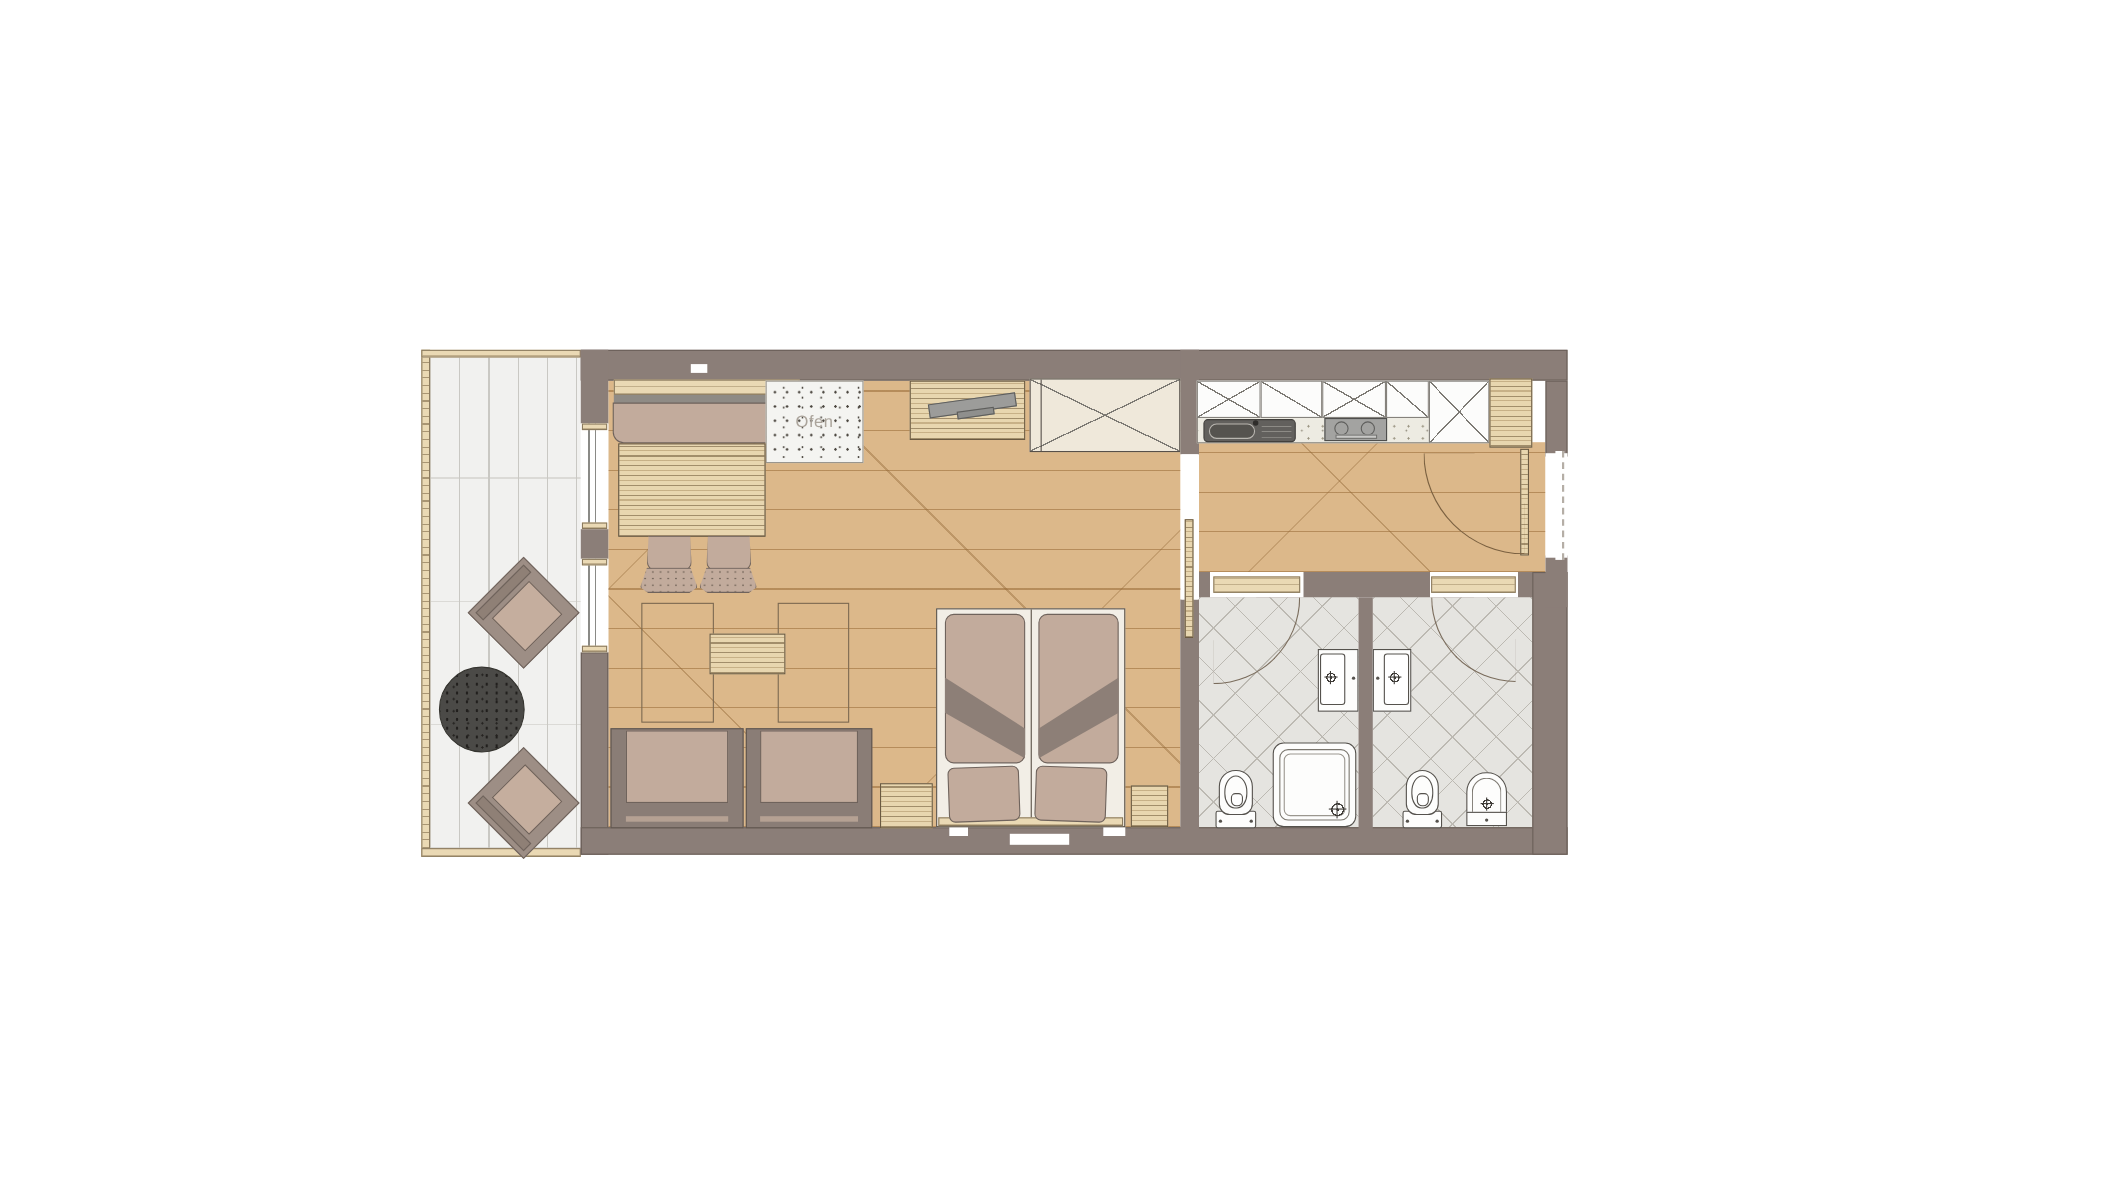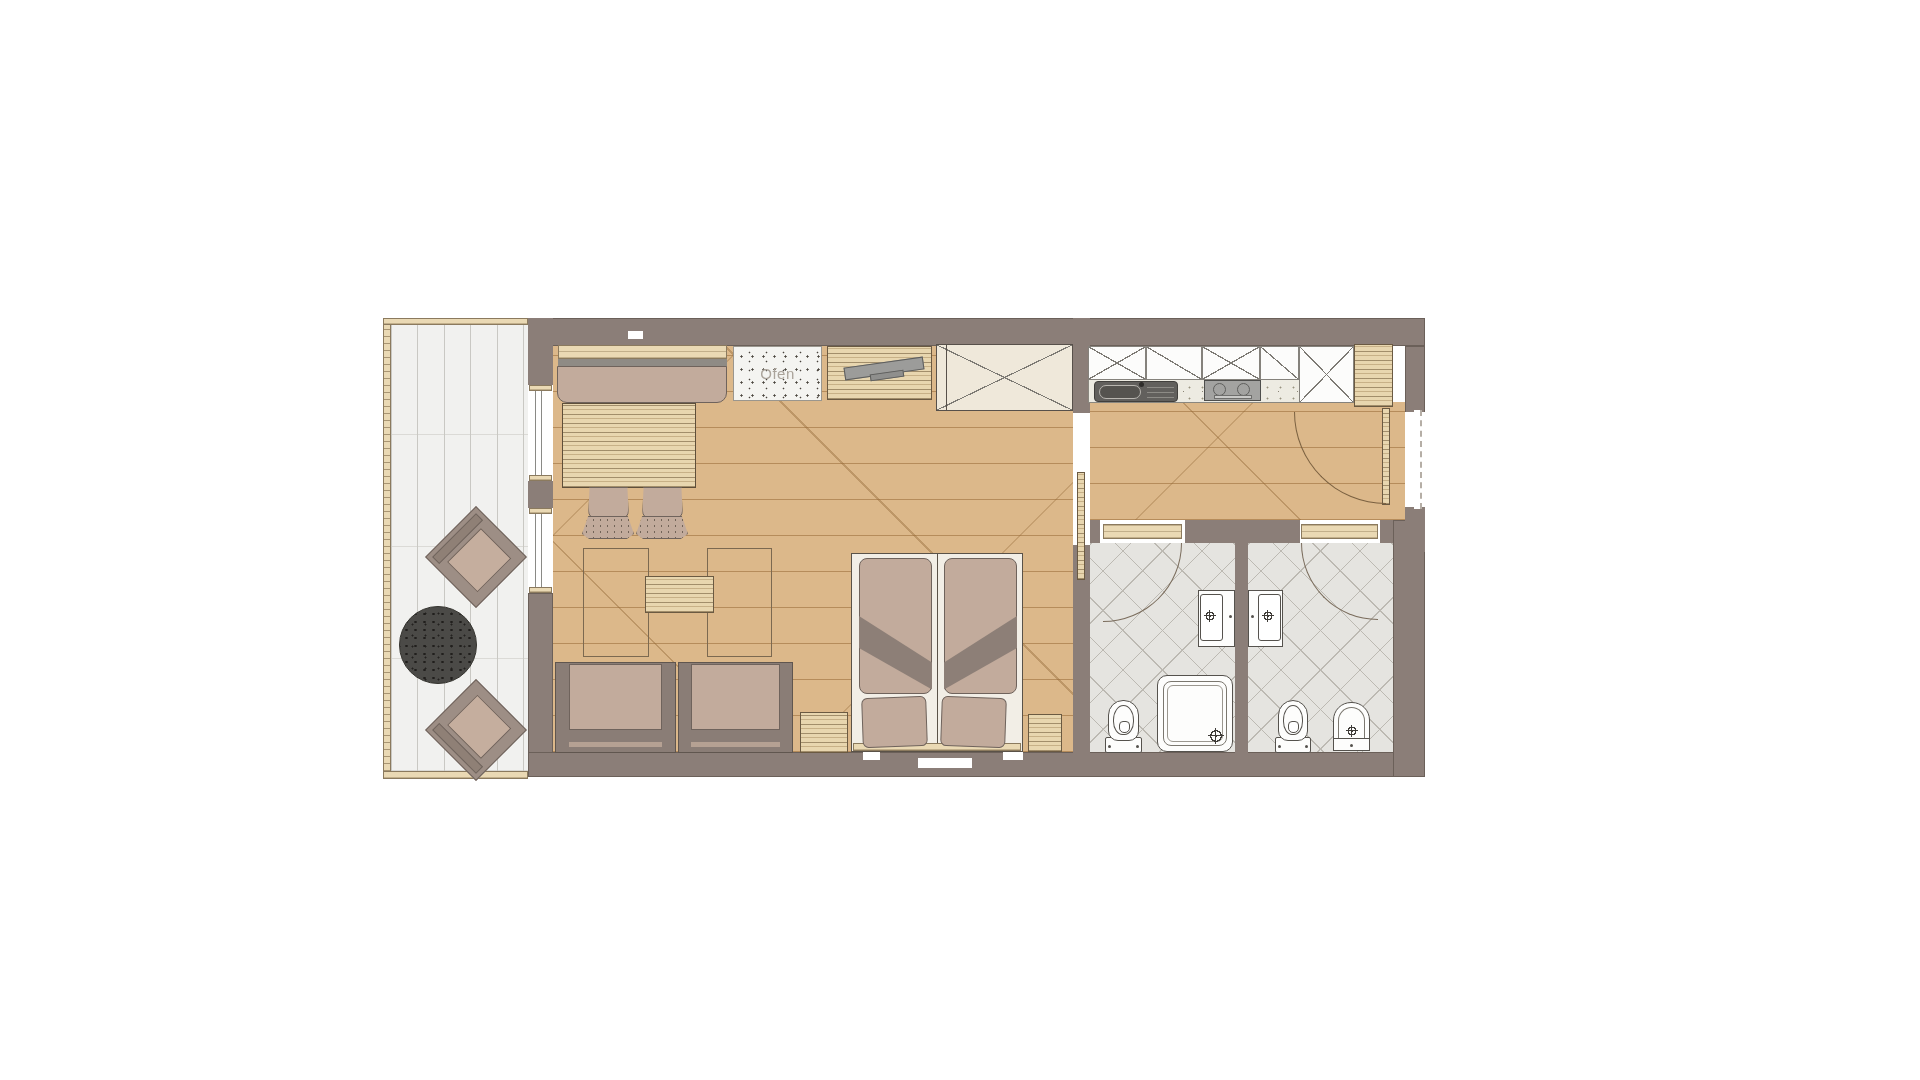--- a/index.html
+++ b/index.html
@@ -121,21 +121,21 @@
   </div>
   <div class="abs" style="left:528px;top:508px;width:25px;height:85px;background:#fff;background-image:linear-gradient(90deg, transparent 7px, #8a8a86 7px 8.2px, transparent 8.2px 13px, #8a8a86 13px 14.2px, transparent 14.2px);">
     <div class="abs wood-light" style="left:1px;top:0;width:23px;height:6px;"></div>
     <div class="abs wood-light" style="left:1px;bottom:0;width:23px;height:6px;"></div>
   </div>
 
   <div class="abs wood-light" style="left:558px;top:345px;width:169px;height:14px;"></div>
   <div class="abs" style="left:558px;top:359px;width:169px;height:8px;background:#8f8b85;"></div>
   <div class="abs uph" style="left:557px;top:366px;width:170px;height:37px;border-radius:0 0 10px 10px;"></div>
 
-  <div class="abs speckle-dark" style="left:733px;top:346px;width:89px;height:55px;background-color:#f4f4f1;border:1px solid #9a968e;display:flex;align-items:center;justify-content:center;">
+  <div class="abs speckle-dark" style="left:696px;top:346px;width:89px;height:75px;background-color:#f4f4f1;border:1px solid #9a968e;display:flex;align-items:center;justify-content:center;">
     <span class="ofen-label">Ofen</span>
   </div>
 
   <div class="abs wood" style="left:827px;top:346px;width:105px;height:54px;"></div>
   <div class="abs" style="left:844px;top:362px;width:80px;height:13px;background:#9c9c9a;border:1px solid #5e5e5c;transform:rotate(-8deg);"></div>
   <div class="abs" style="left:870px;top:372px;width:34px;height:7px;background:#8f8f8d;border:1px solid #5e5e5c;transform:rotate(-8deg);"></div>
 
   <div class="abs xcross" style="left:936px;top:344px;width:137px;height:67px;background-color:var(--wardrobe,#efe8da);border:1.5px solid #57504a;">
     <div class="abs" style="left:9px;top:0;width:1px;height:100%;background:#57504a;"></div>
   </div>

